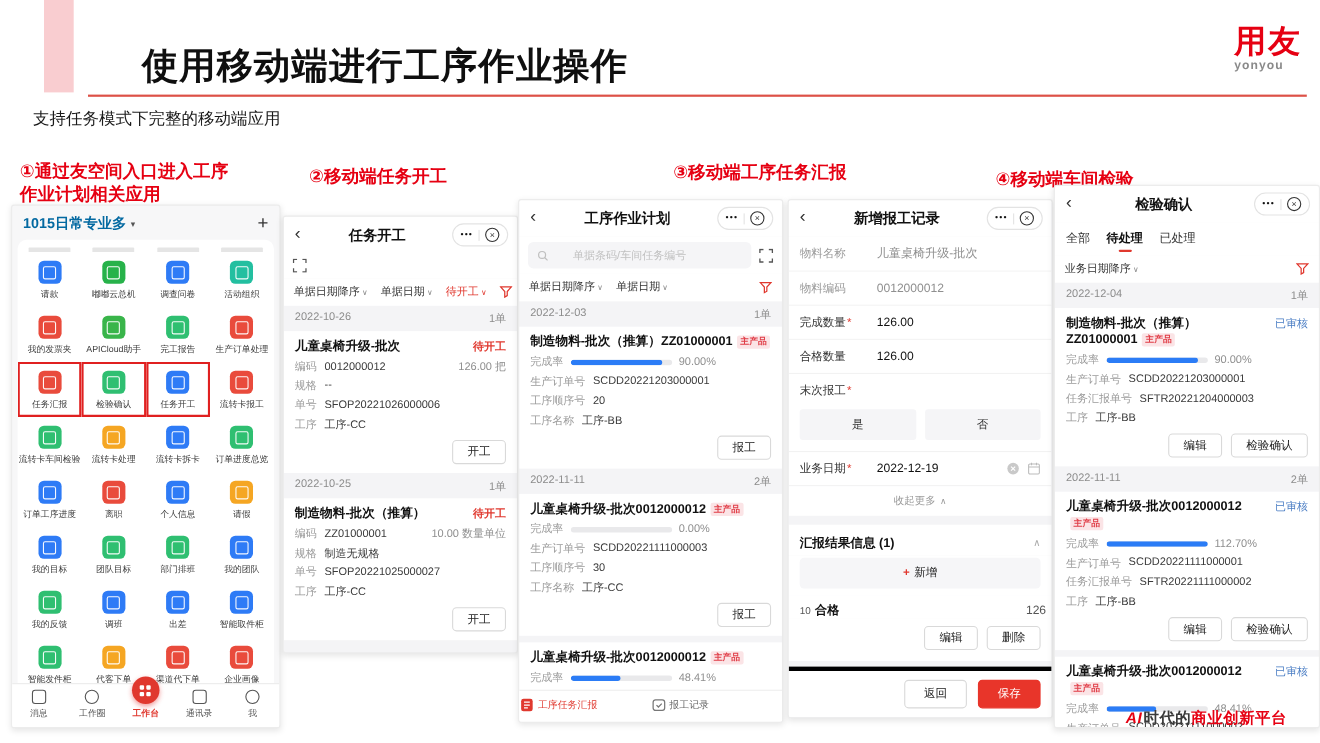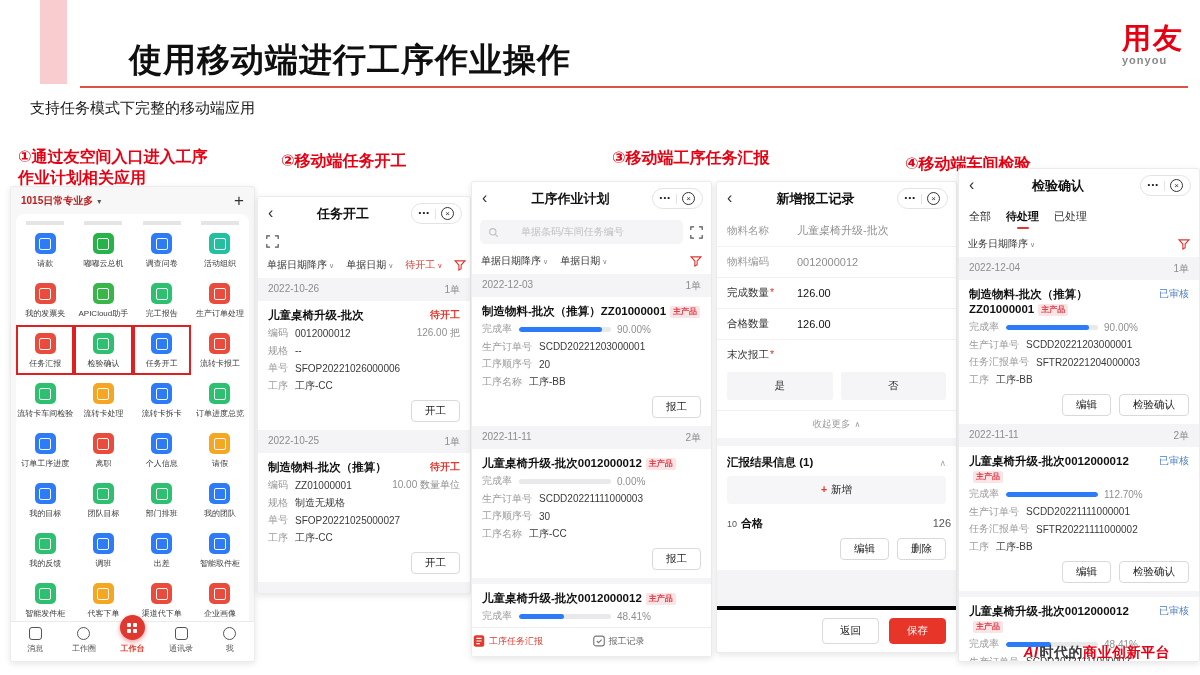--- a/index.html
+++ b/index.html
@@ -68,21 +68,21 @@
   .kv .right{margin-left:auto;color:#8f8f8f;padding-left:4px}
   .ptrack{width:92px;height:5px;background:#e9e9eb;border-radius:3px;margin-right:6px;overflow:hidden}
   .pfill{height:100%;background:#2b7cf6;border-radius:3px}
   .pct{color:#8f8f8f}
   .btnrow{display:flex;justify-content:flex-end;gap:8px;margin-top:7px}
   .btn{border:1px solid #d9d9d9;border-radius:4px;padding:3px 13px;font-size:10.5px;background:#fff;color:#222;white-space:nowrap}
   .btn-primary{background:#e8352a;border-color:#e8352a;color:#fff}
 
   
   .p1head{display:flex;align-items:center;padding:7px 10px 6px}
-  .p1title{font-weight:bold;font-size:10px;color:#b91c1c}
+  .p1title{font-weight:bold;font-size:13px;color:#0369a1}
   .p1caret{font-size:8px;margin-left:4px;color:#555}
   .p1plus{margin-left:auto;font-size:17px;color:#333;font-weight:300;line-height:.8}
   .gcard{background:#fff;border-radius:8px;margin:0 5px;overflow:hidden}
   .trow{height:11px;overflow:hidden;display:flex}
   .stubbar{display:block;margin:7px auto 0;width:38px;height:8px;background:#cfcfcf;opacity:.55;border-radius:1px}
   .trow>span{flex:1}
   .grow{display:flex}
   .gcell{flex:1;display:flex;flex-direction:column;align-items:center;padding:8px 0 6px;position:relative;min-width:0}
   .gcell.boxed{box-shadow:inset 0 0 0 2px #e02020}
   .gicon{width:21px;height:21px;border-radius:5px;position:relative;flex-shrink:0}
@@ -619,20 +619,40 @@
       <span class="flabel">合格数量</span>
       <span class="fvalue">126.00</span>
     </div>
     <div class="frow" style="border-bottom: none;">
       <span class="flabel">末次报工<span class="req">*</span></span>
     </div>
     <div class="togglerow">
       <span class="toggle">是</span>
       <span class="toggle">否</span>
     </div>
+    <div class="frow">
+      <span class="flabel">业务日期<span class="req">*</span></span>
+      <span class="fvalue">2022-12-19</span>
+      <span class="ficons">
+        <span style="display: inline-flex;">
+          <svg width="12" height="12" viewBox="0 0 16 16">
+            <circle cx="8" cy="8" r="7" fill="#c9c9c9"></circle>
+            <path d="M5.5 5.5l5 5M10.5 5.5l-5 5" stroke="#fff" stroke-width="1.4"></path>
+          </svg>
+        </span>
+        <span style="display: inline-flex;">
+          <svg width="12" height="12" viewBox="0 0 16 16" fill="none" stroke="#bbb" stroke-width="1.3">
+            <rect x="1.5" y="2.5" width="13" height="12" rx="1.5"></rect>
+            <line x1="1.5" y1="6" x2="14.5" y2="6"></line>
+            <line x1="5" y1="1" x2="5" y2="4"></line>
+            <line x1="11" y1="1" x2="11" y2="4"></line>
+          </svg>
+        </span>
+      </span>
+    </div>
     <div class="collapse">收起更多<span class="chev">∧</span></div>
     <div class="graygap"></div>
     <div class="sechead">
       <span class="t">汇报结果信息 (1)</span>
       <span class="chev">∧</span>
     </div>
     <div class="addwrap">
       <div class="addbtn"><span class="plus">+</span><span>新增</span></div>
     </div>
     <div class="resultrow">

